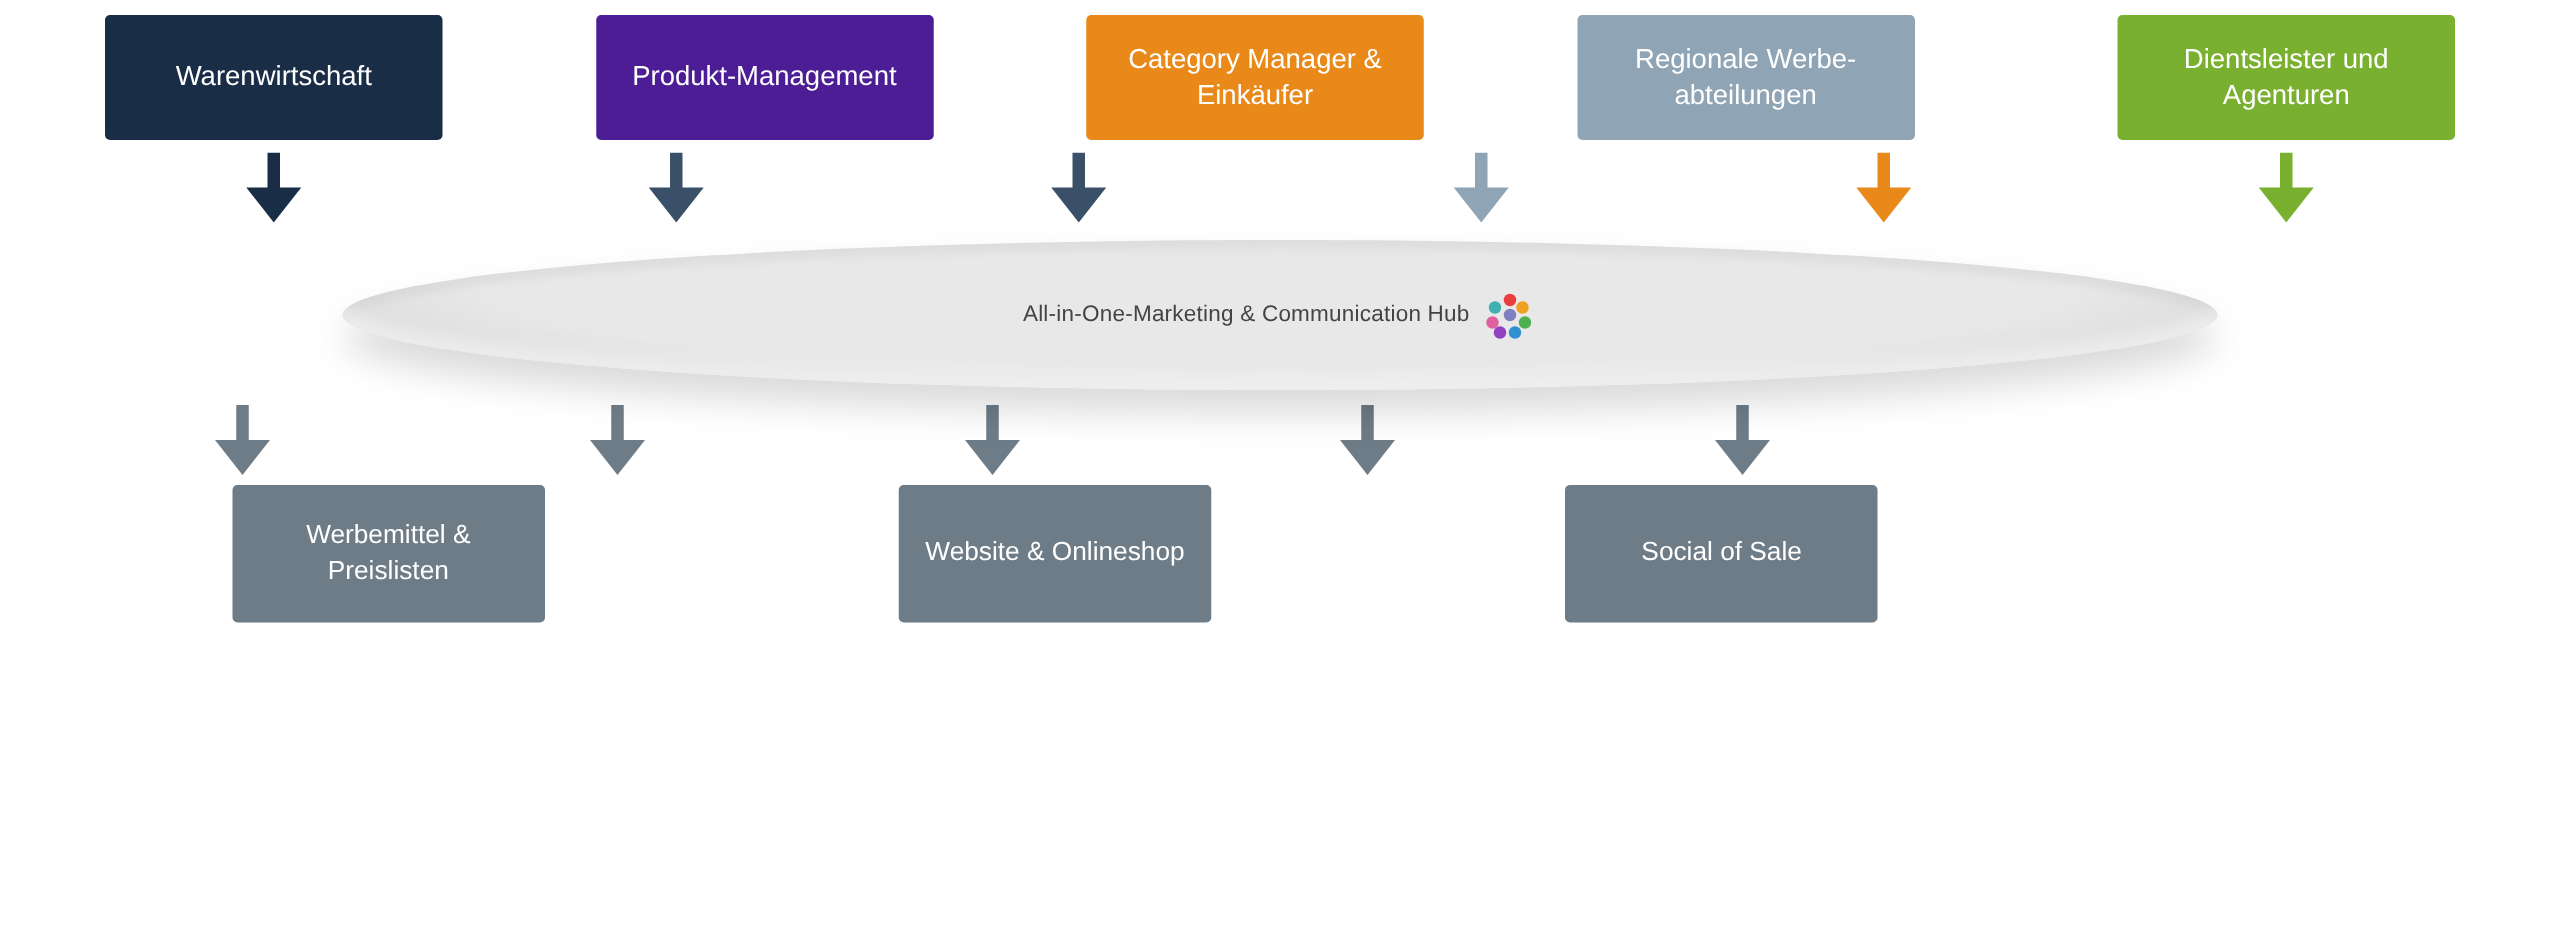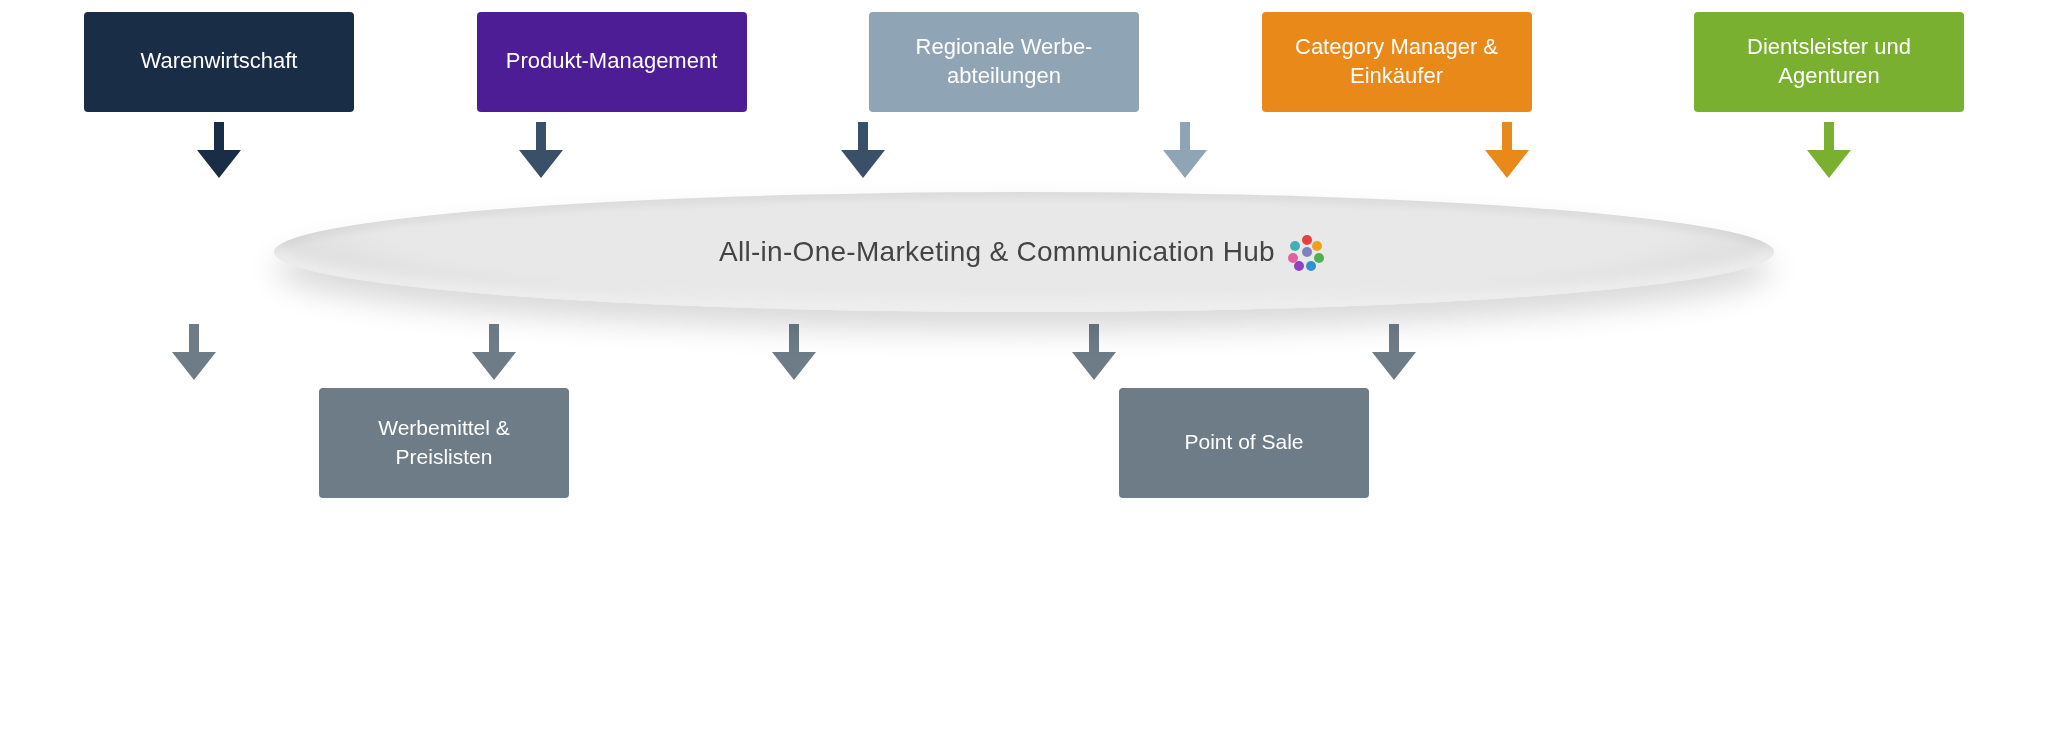--- a/index.html
+++ b/index.html
@@ -82,21 +82,21 @@
       box-shadow:
         0 18px 30px rgba(0,0,0,0.15),
         inset 0 -8px 16px rgba(255,255,255,0.6),
         inset 0 4px 10px rgba(0,0,0,0.08);
       display: flex;
       align-items: center;
       justify-content: center;
       position: relative;
     }
     .ellipse-label {
-      font-size: 28px;
+      font-size: 18px;
       color: #444;
       font-weight: 400;
       letter-spacing: 0.01em;
       display: flex;
       align-items: center;
       gap: 10px;
     }
 
     
     .bottom-arrows-row {
@@ -139,25 +139,25 @@
 
 <div class="diagram">
 
   <div class="top-row">
     <div class="top-box box-dark-navy">
       <span>Warenwirtschaft</span>
     </div>
     <div class="top-box box-mid-navy">
       <span>Produkt-Management</span>
     </div>
+    <div class="top-box box-orange">
+      <span>Category Manager &amp; Einkäufer</span>
+    </div>
     <div class="top-box box-slate">
       <span>Regionale Werbe-abteilungen</span>
-    </div>
-    <div class="top-box box-orange">
-      <span>Category Manager &amp; Einkäufer</span>
     </div>
     <div class="top-box box-green">
       <span>Dientsleister und Agenturen</span>
     </div>
   </div>
 
   <div class="arrows-row">
     <div class="arrow-col">
       <svg width="44" height="56" viewBox="0 0 44 56">
         <rect x="17" y="0" width="10" height="30" fill="#1a2d47"></rect>
@@ -246,17 +246,20 @@
         <polygon points="0,28 44,28 22,56" fill="#6d7c87"></polygon>
       </svg>
     </div>
   </div>
 
   <div class="bottom-row">
     <div class="bottom-box">
       <span>Werbemittel &amp; Preislisten</span>
     </div>
     <div class="bottom-box">
-      <span>Point of Sale</span>
+      <span>Website &amp; Onlineshop</span>
+    </div>
+    <div class="bottom-box">
+      <span>Social of Sale</span>
     </div>
   </div>
 
 </div>
 
 </body></html>

